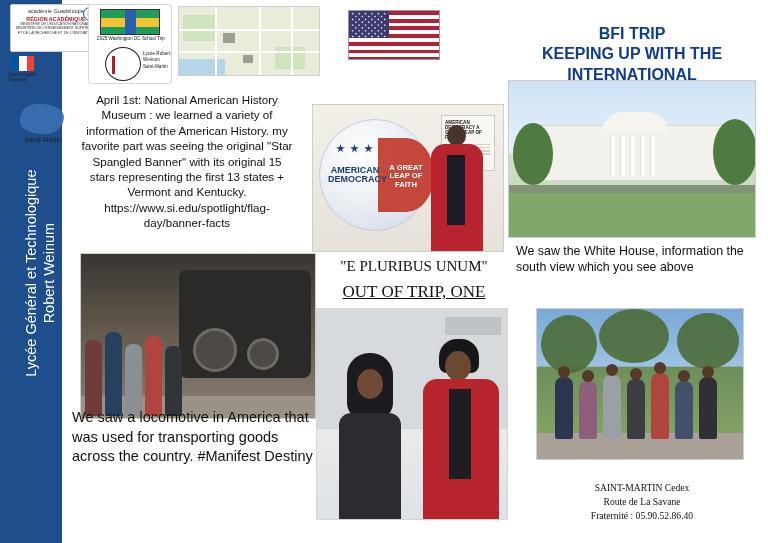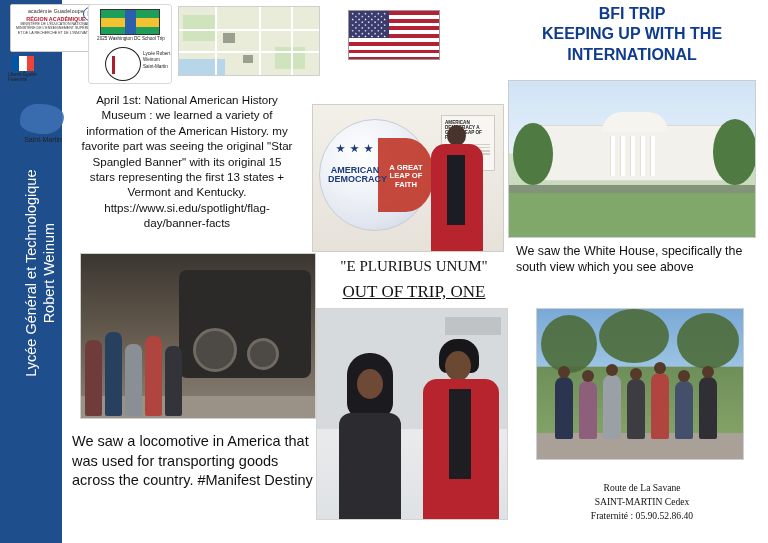--- a/index.html
+++ b/index.html
@@ -150,21 +150,21 @@
 
   .dc-title {
     position: absolute; left: 318px; top: 58px;
     width: 200px; text-align: center;
     font-size: 15.5px; font-weight: bold; color: #1a1a1a;
     font-family: "Liberation Sans", sans-serif;
   }
 
   
   .bfi {
-    position: absolute; left: 508px; top: 4px;
+    position: absolute; left: 508px; top: 24px;
     width: 248px; text-align: center;
     color: #0f3c8c; font-weight: bold; font-size: 16px;
     line-height: 1.28;
     font-family: "Liberation Sans", sans-serif;
   }
 
   
   .museum-text {
     position: absolute; left: 80px; top: 92px;
     width: 214px;
@@ -261,21 +261,21 @@
   .loco-train {
     position: absolute; left: 98px; top: 16px; width: 132px; height: 108px;
     background: #2c2a28; border-radius: 8px;
   }
   .loco-wheel { position: absolute; border-radius: 50%; background: #4d4a46; border: 3px solid #6f6a62; }
   .loco-people { position: absolute; left: 4px; top: 62px; width: 108px; height: 100px; }
   .loco-people i { position: absolute; bottom: 0; width: 17px; border-radius: 7px 7px 2px 2px; }
   .loco-floor { position: absolute; left: 0; bottom: 0; width: 236px; height: 22px; background: #9b9287; }
 
   .loco-caption {
-    position: absolute; left: 72px; top: 432px; width: 250px;
+    position: absolute; left: 72px; top: 408px; width: 250px;
     font-size: 14.5px; line-height: 1.35; color: #111;
   }
 
   
   .couple-photo {
     left: 316px; top: 308px; width: 192px; height: 212px;
     border: 1px solid #d4d4d4;
     background: linear-gradient(#cfd3d6, #e8eaec 60%, #dfe2e4);
   }
   .cp-wall { position: absolute; left: 0; top: 0; width: 192px; height: 120px; background: #d7dadd; }
@@ -476,21 +476,21 @@
       <div class="wh-col" style="left:80px;"></div>
       <div class="wh-col" style="left:90px;"></div>
       <div class="wh-col" style="left:100px;"></div>
       <div class="wh-col" style="left:110px;"></div>
     </div>
     <div class="wh-tree" style="left:4px;top:42px;width:40px;height:62px;"></div>
     <div class="wh-tree" style="left:204px;top:38px;width:44px;height:66px;"></div>
     <div class="wh-fence"></div>
     <div class="wh-lawn"></div>
   </div>
-  <div class="wh-caption">We saw the White House, specifically the south view which you see above</div>
+  <div class="wh-caption">We saw the White House, information the south view which you see above</div>
 
   <div class="epu">"E PLURIBUS UNUM"</div>
   <div class="oom">OUT OF TRIP, ONE</div>
 
   <div class="ph loco-photo">
     <div class="loco-train"></div>
     <div class="loco-wheel" style="left:112px;top:74px;width:44px;height:44px;"></div>
     <div class="loco-wheel" style="left:166px;top:84px;width:32px;height:32px;"></div>
     <div class="loco-floor"></div>
     <div class="loco-people">
@@ -541,18 +541,18 @@
       </div>
     <div class="gp-person" style="left:138px;height:58px;background:#44506b;">
         <span class="gp-head"></span>
       </div>
     <div class="gp-person" style="left:162px;height:62px;background:#2f2f35;">
         <span class="gp-head"></span>
       </div>
   </div>
 
   <div class="contact">
+    <div>SAINT-MARTIN Cedex</div>
     <div>Route de La Savane</div>
-    <div>SAINT-MARTIN Cedex</div>
     <div>Fraternité : 05.90.52.86.40</div>
   </div>
 
 </div>
 
 </body></html>

